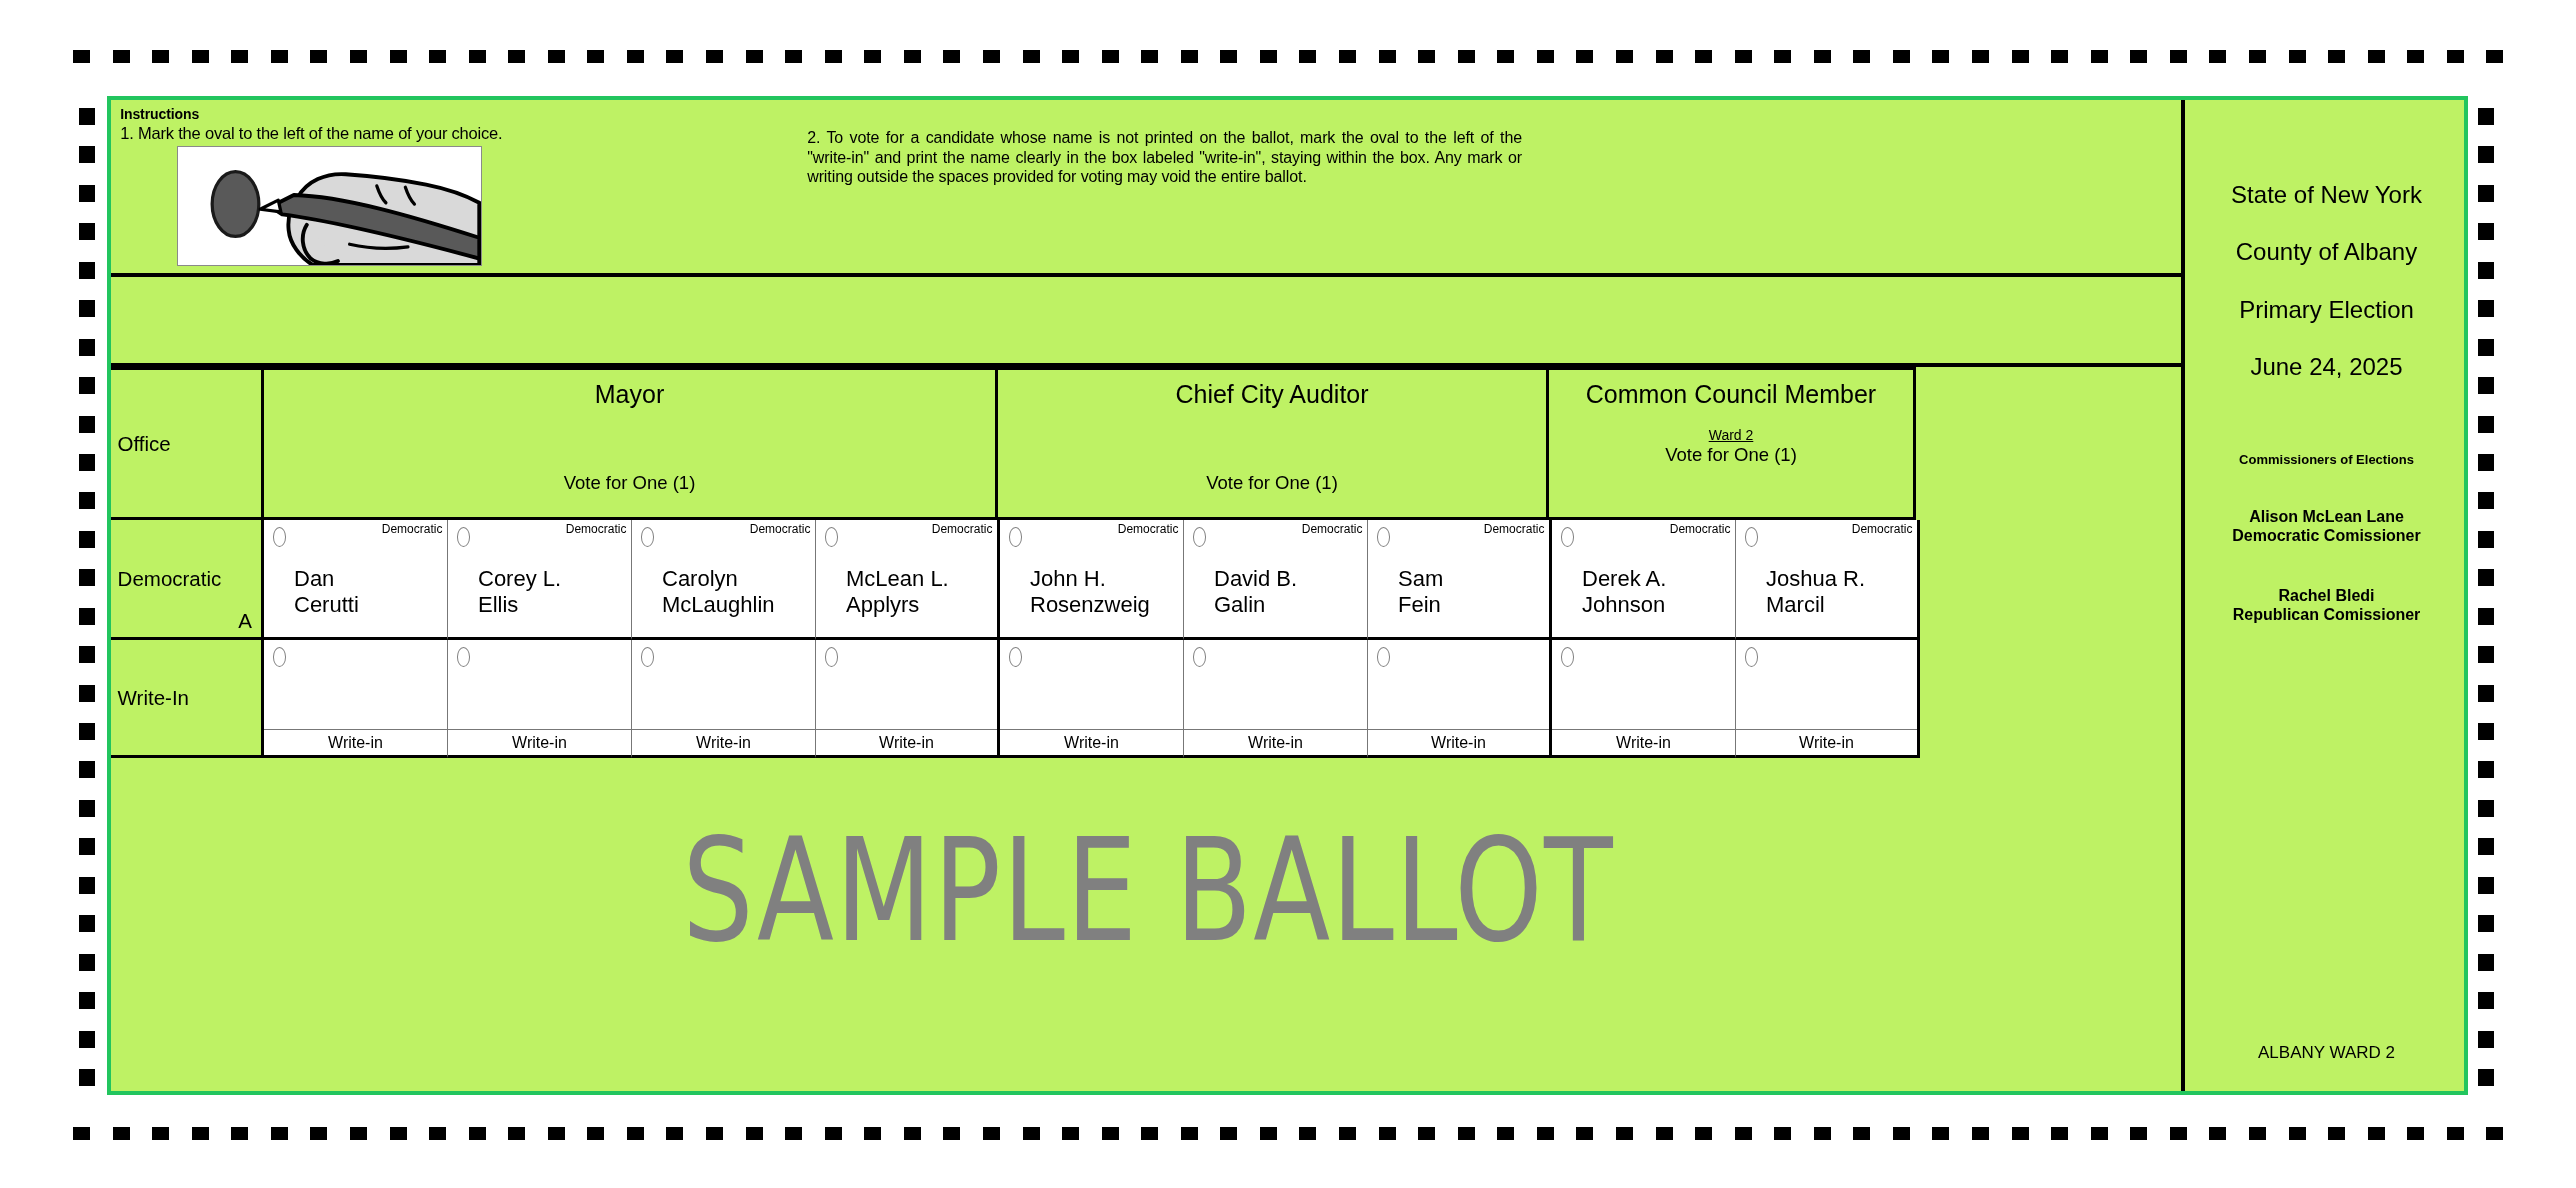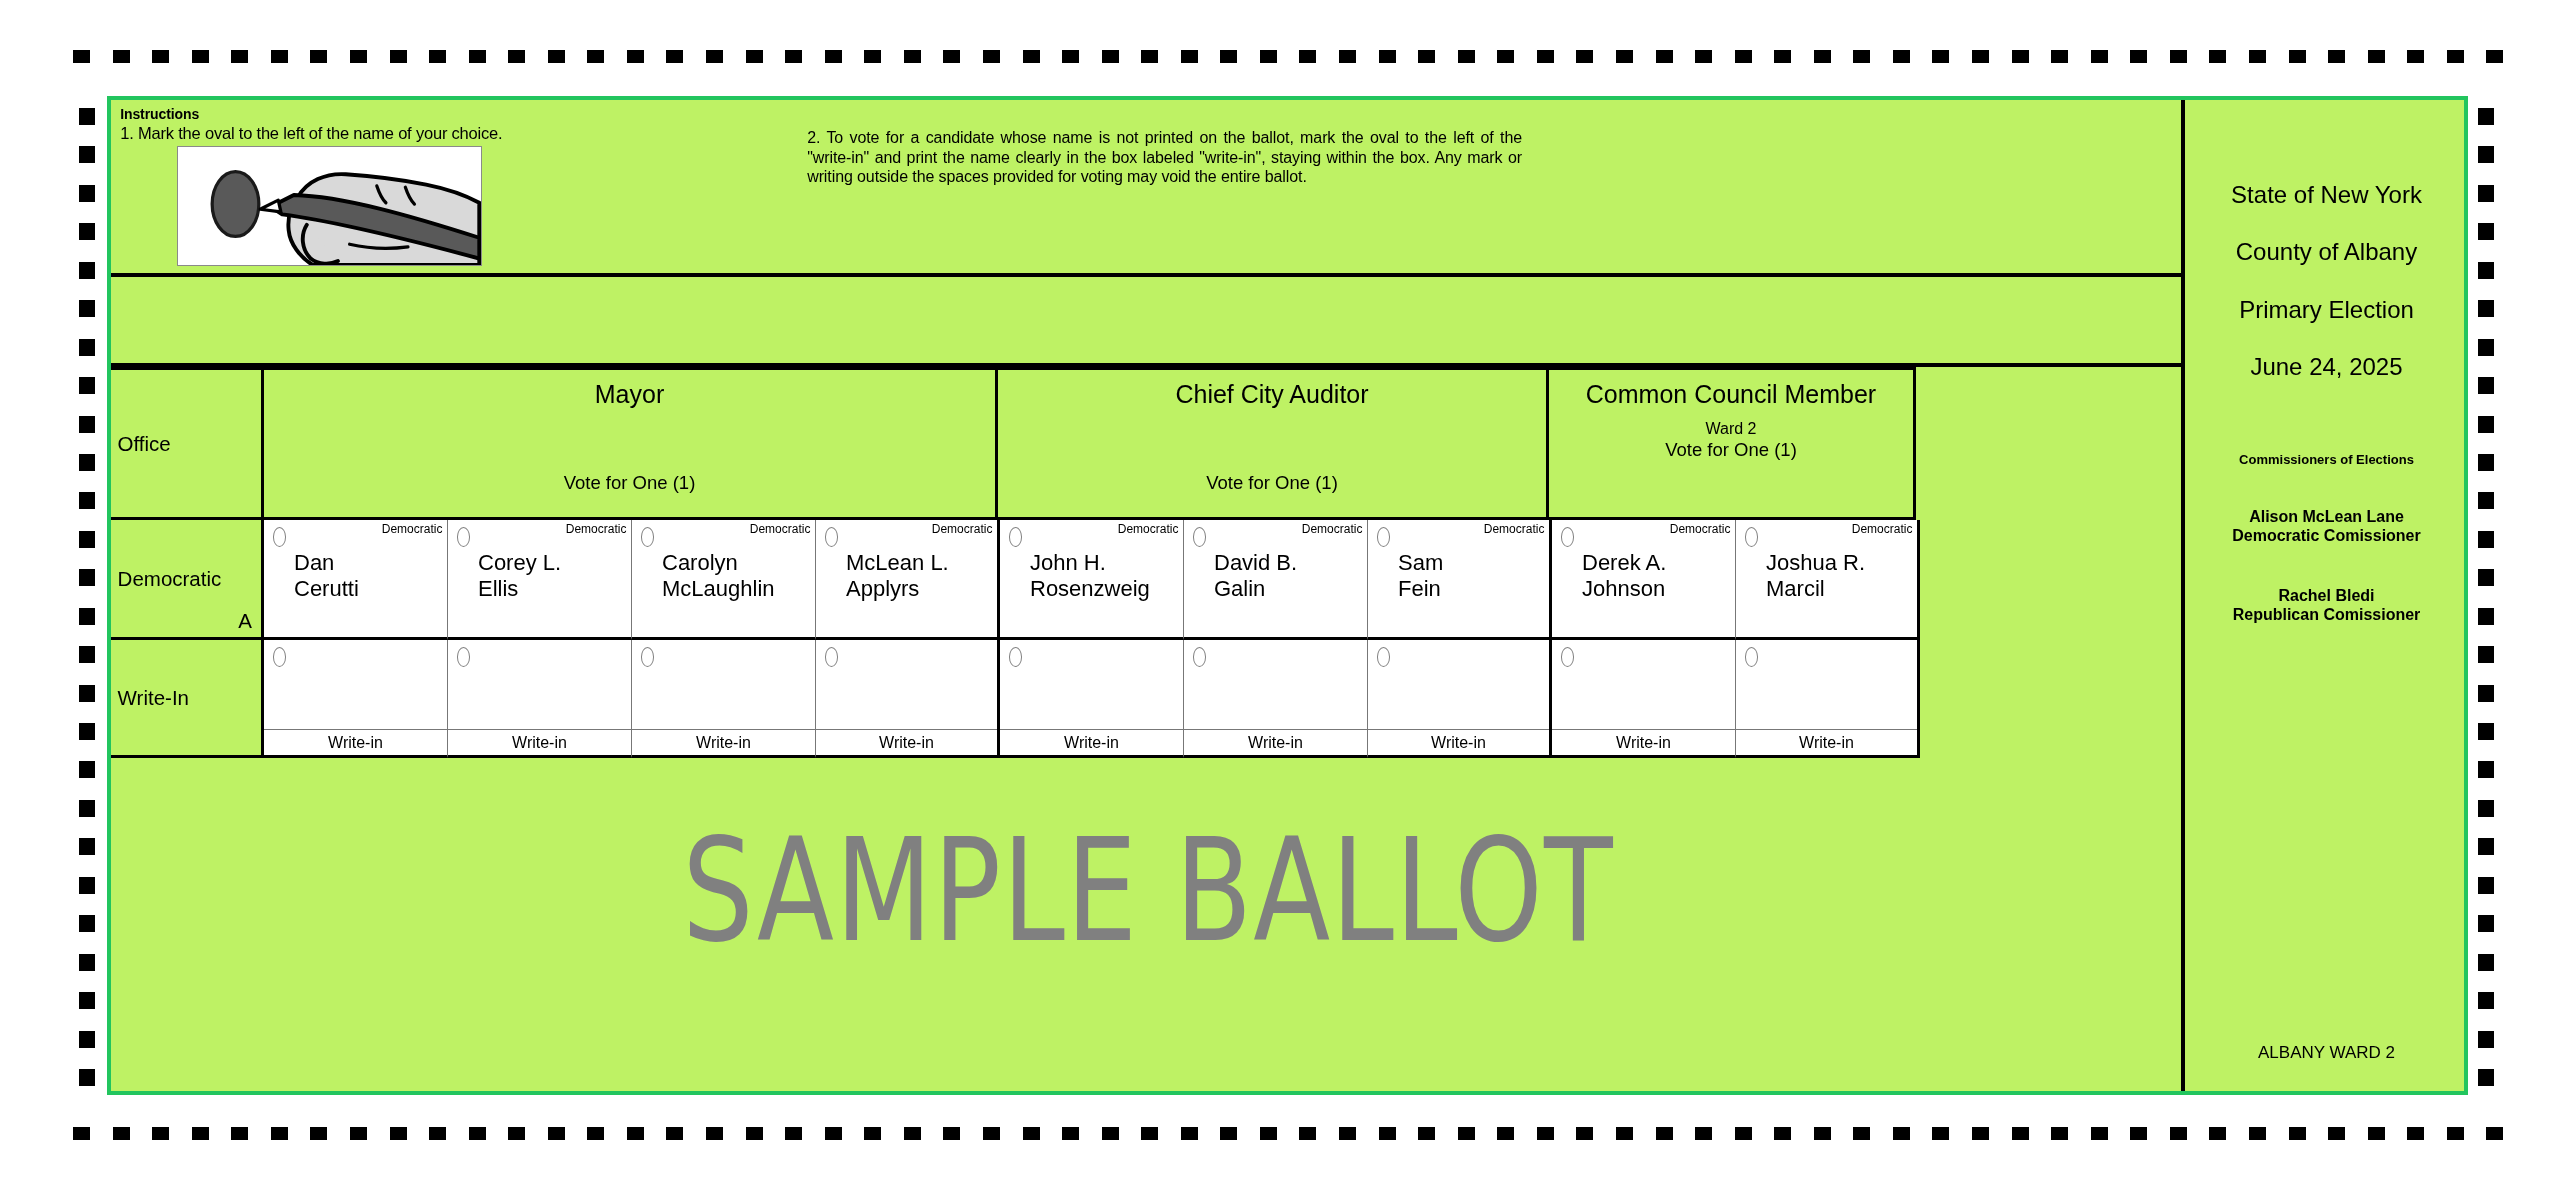--- a/index.html
+++ b/index.html
@@ -179,23 +179,24 @@
     display: flex;
     flex-direction: column;
     align-items: center;
     text-align: center;
   }
   .office-title {
     font-size: 25px;
     line-height: 1.1;
   }
   .office-sub {
-    font-size: 16px;
+    font-size: 14px;
     line-height: 1.18;
-    margin-top: 12px;
+    margin-top: 19px;
+    text-decoration: underline;
   }
   .office-vote {
     font-size: 18.5px;
     line-height: 1.18;
     margin-top: auto;
     margin-bottom: 17px;
   }
   .office-sub + .office-vote { margin-top: 0; margin-bottom: auto; }
 
   
@@ -225,21 +226,21 @@
   .party-tag {
     position: absolute;
     right: 4.6px;
     top: 3.3px;
     font-size: 12px;
     line-height: 1;
   }
   .cand-name {
     position: absolute;
     left: 30px;
-    top: 30px;
+    top: 46px;
     right: 5.3px;
     font-size: 22px;
     line-height: 1.16;
   }
 
   
   .wi-cells { display: flex; }
   .wi-cell {
     box-sizing: border-box;
     height: 118px;

